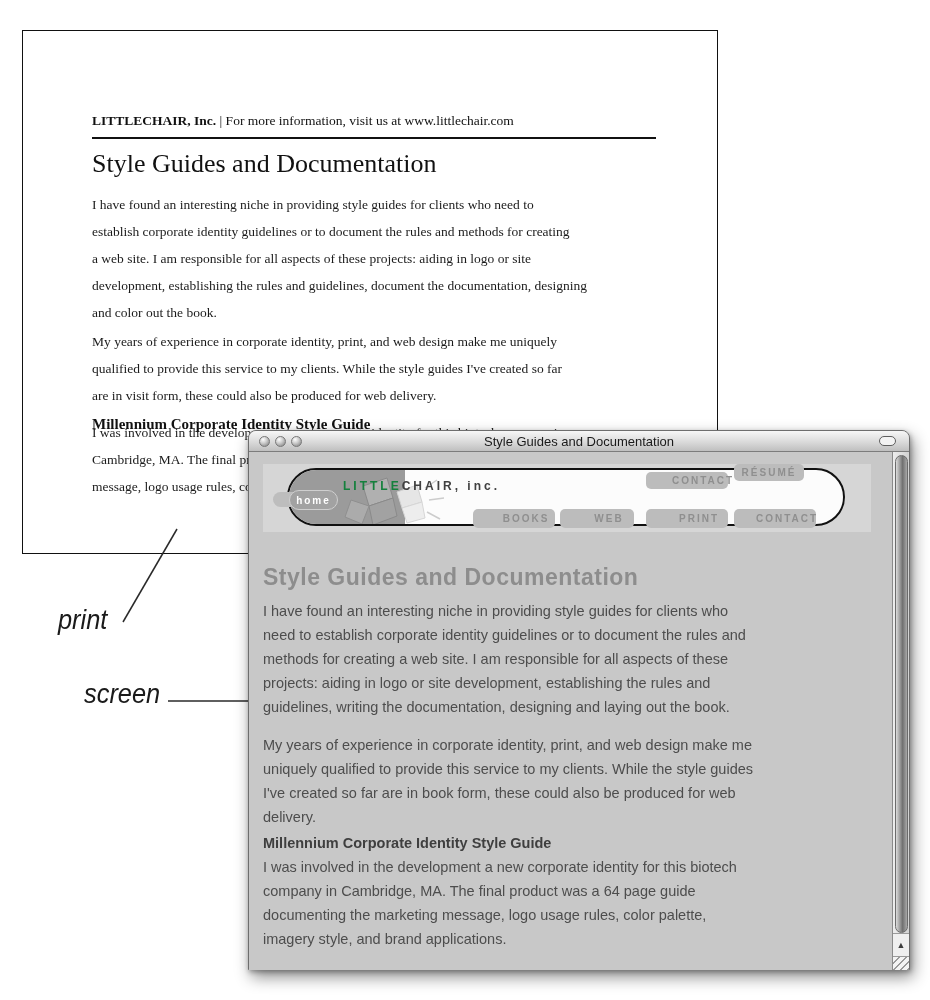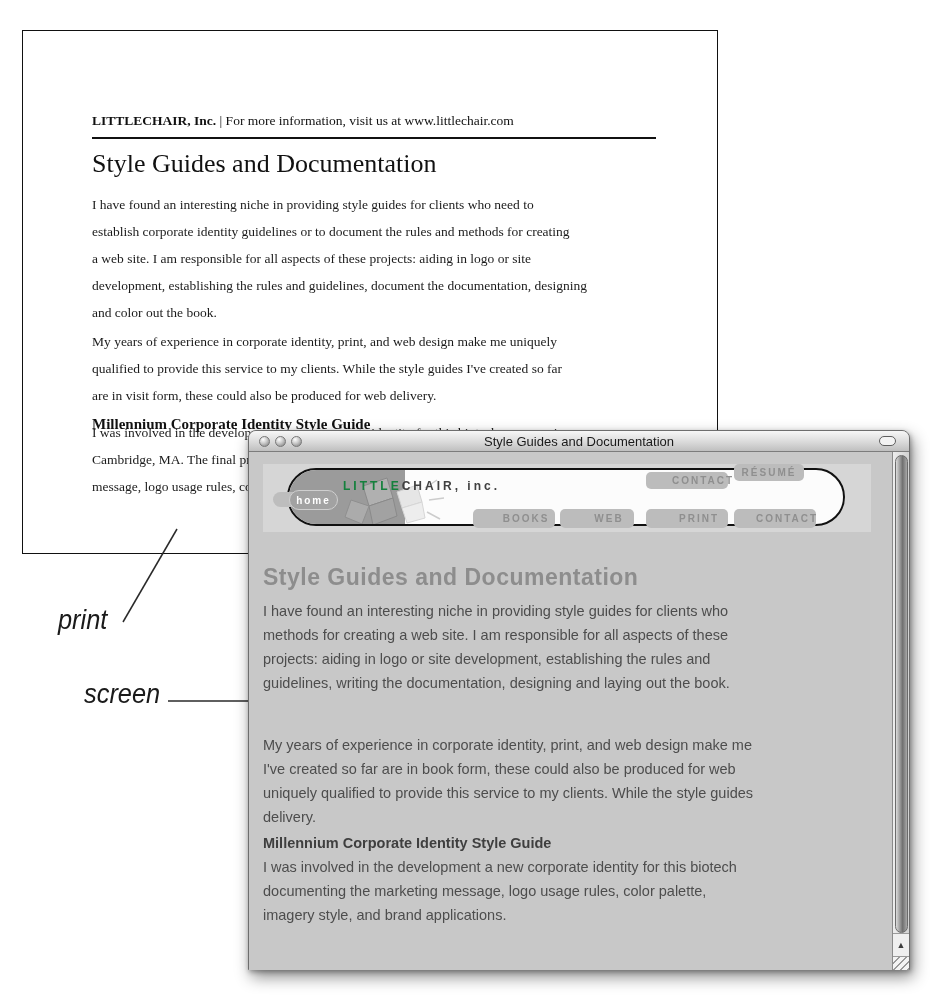--- a/index.html
+++ b/index.html
@@ -167,33 +167,35 @@
         <div class="navbtn bt2">RÉSUMÉ</div>
         <div class="navbtn bb bb1">BOOKS</div>
         <div class="navbtn bb bb2">WEB</div>
         <div class="navbtn bb bb3">PRINT</div>
         <div class="navbtn bb bb4">CONTACT</div>
       </div>
 
       <div class="sheading">Style Guides and Documentation</div>
       <div class="sp sp1">
           <div class="tline">I have found an interesting niche in providing style guides for clients who</div>
+          <div class="tline">need to establish corporate identity guidelines or to document the rules and</div>
           <div class="tline">methods for creating a web site. I am responsible for all aspects of these</div>
           <div class="tline">projects: aiding in logo or site development, establishing the rules and</div>
           <div class="tline">guidelines, writing the documentation, designing and laying out the book.</div>
         </div>
       <div class="sp sp2">
           <div class="tline">My years of experience in corporate identity, print, and web design make me</div>
+          <div class="tline">uniquely qualified to provide this service to my clients. While the style guides</div>
           <div class="tline">I've created so far are in book form, these could also be produced for web</div>
-          <div class="tline">uniquely qualified to provide this service to my clients. While the style guides</div>
           <div class="tline">delivery.</div>
         </div>
       <div class="sh3">Millennium Corporate Identity Style Guide</div>
       <div class="sp sp3">
           <div class="tline">I was involved in the development a new corporate identity for this biotech</div>
+          <div class="tline">company in Cambridge, MA. The final product was a 64 page guide</div>
           <div class="tline">documenting the marketing message, logo usage rules, color palette,</div>
           <div class="tline">imagery style, and brand applications.</div>
         </div>
 
       <div class="sbar">
         <div class="sthumb"></div>
         <div class="sarrow">▲</div>
         <div class="sgrip"></div>
       </div>
 

